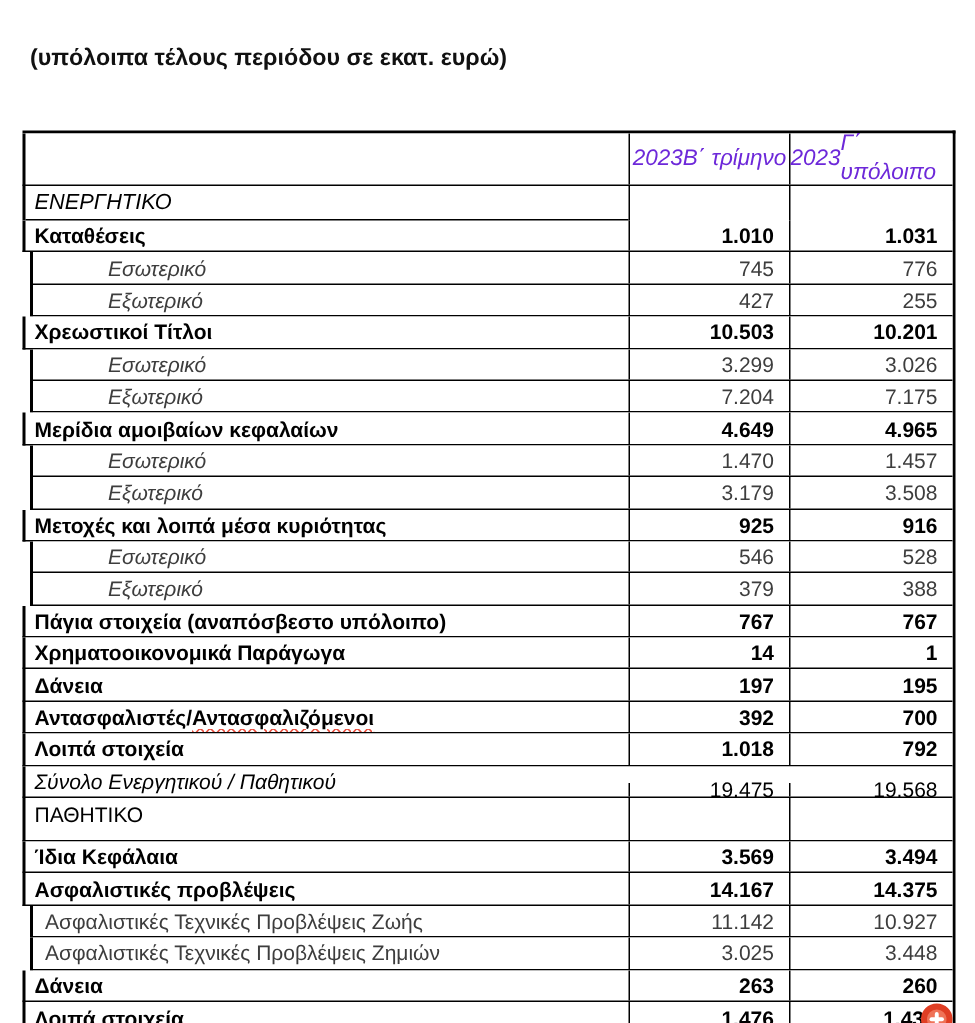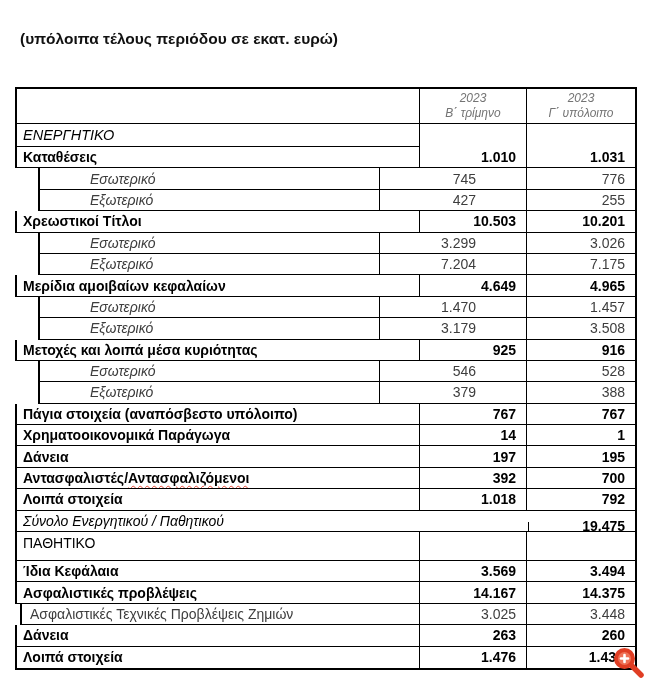--- a/index.html
+++ b/index.html
@@ -8,27 +8,27 @@
   .btable{position:absolute;left:15px;top:87px;width:622px;box-sizing:border-box;
           border-top:2px solid #000;border-bottom:2px solid #000;border-right:2px solid #000;background:#fff;}
   .row{display:flex;box-sizing:border-box;height:21.4px;border-bottom:1.6px solid #000;border-left:2px solid #000;background:#fff;}
   .row:last-child{border-bottom:none;}
   .cell{box-sizing:border-box;display:flex;align-items:center;font-size:14px;}
   .c-label{flex:1;padding-left:6px;overflow:hidden;white-space:nowrap;}
   .c-v{width:107px;border-left:1.6px solid #000;justify-content:flex-end;padding-right:10px;}
   .c-v.q3{width:109px;}
   
   .thead{height:35px;}
-  .thead .c-v{flex-direction:column;justify-content:center;align-items:center;padding-right:0;
-              font-style:italic;color:#737373;font-size:12px;line-height:1.25;}
+  .thead .c-v{flex-direction:row;justify-content:center;align-items:center;padding-right:0;
+              font-style:italic;color:#6d28d9;font-size:15px;line-height:1.25;}
   
   .r-main .c-label,.r-main .c-v{font-weight:bold;}
   .r-total .c-label{font-style:italic;}
-  .r-total .c-v{font-weight:bold;margin-top:11px;}
-  .r-subi{margin-left:23px;gap:40px;}
+  .r-total .c-v{font-weight:normal;margin-top:11px;}
+  .r-subi{margin-left:5px;}
   .r-subi .c-label{font-style:italic;color:#3d3d3d;padding-left:50px;}
   .r-subi .c-v{color:#3d3d3d;}
   .r-sub{margin-left:5px;}
   .r-sub .c-label{color:#3d3d3d;padding-left:8px;}
   .r-sub .c-v{color:#3d3d3d;}
   .r-section{height:23px;border-bottom:none;}
   .r-section .c-label{font-style:italic;font-size:14.5px;border-bottom:1.6px solid #000;height:100%;}
   .r-section2{height:29px;align-items:flex-start;}
   .r-section2 .c-label{height:22px;flex:1;}
   .r-section2 .c-v{height:100%;}
@@ -147,35 +147,41 @@
         <div class="cell c-v q3">700</div>
       </div>
       <div class="row r-main">
         <div class="cell c-label">Λοιπά στοιχεία</div>
         <div class="cell c-v q2">1.018</div>
         <div class="cell c-v q3">792</div>
       </div>
       <div class="row r-total">
         <div class="cell c-label">Σύνολο Ενεργητικού / Παθητικού</div>
         <div class="cell c-v q2">19.475</div>
+        <div class="cell c-v q3">19.568</div>
       </div>
       <div class="row r-section2">
         <div class="cell c-label">ΠΑΘΗΤΙΚΟ</div>
         <div class="cell c-v q2"></div>
         <div class="cell c-v q3"></div>
       </div>
       <div class="row r-main">
         <div class="cell c-label">Ίδια Κεφάλαια</div>
         <div class="cell c-v q2">3.569</div>
         <div class="cell c-v q3">3.494</div>
       </div>
       <div class="row r-main">
         <div class="cell c-label">Ασφαλιστικές προβλέψεις</div>
         <div class="cell c-v q2">14.167</div>
         <div class="cell c-v q3">14.375</div>
+      </div>
+      <div class="row r-sub">
+        <div class="cell c-label">Ασφαλιστικές Τεχνικές Προβλέψεις Ζωής</div>
+        <div class="cell c-v q2">11.142</div>
+        <div class="cell c-v q3">10.927</div>
       </div>
       <div class="row r-sub">
         <div class="cell c-label">Ασφαλιστικές Τεχνικές Προβλέψεις Ζημιών</div>
         <div class="cell c-v q2">3.025</div>
         <div class="cell c-v q3">3.448</div>
       </div>
       <div class="row r-main">
         <div class="cell c-label">Δάνεια</div>
         <div class="cell c-v q2">263</div>
         <div class="cell c-v q3">260</div>

